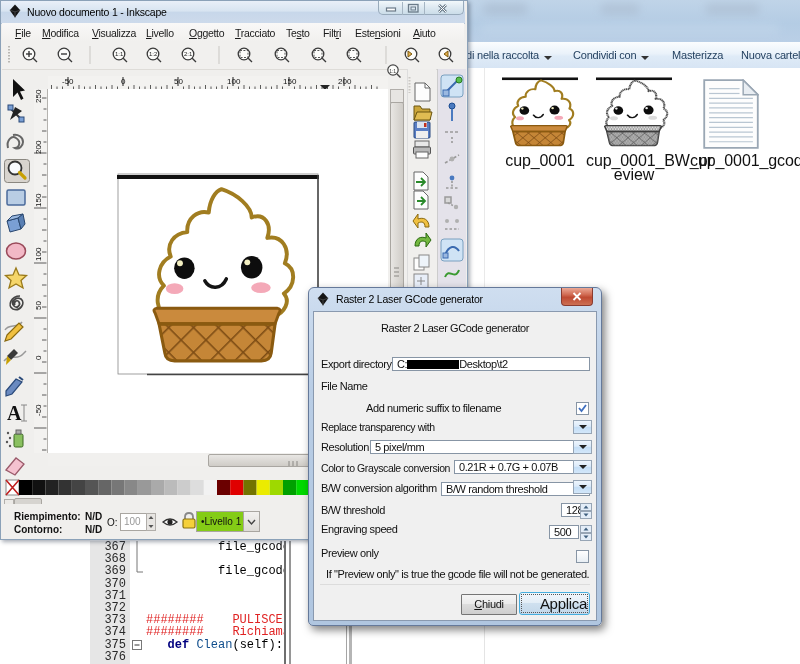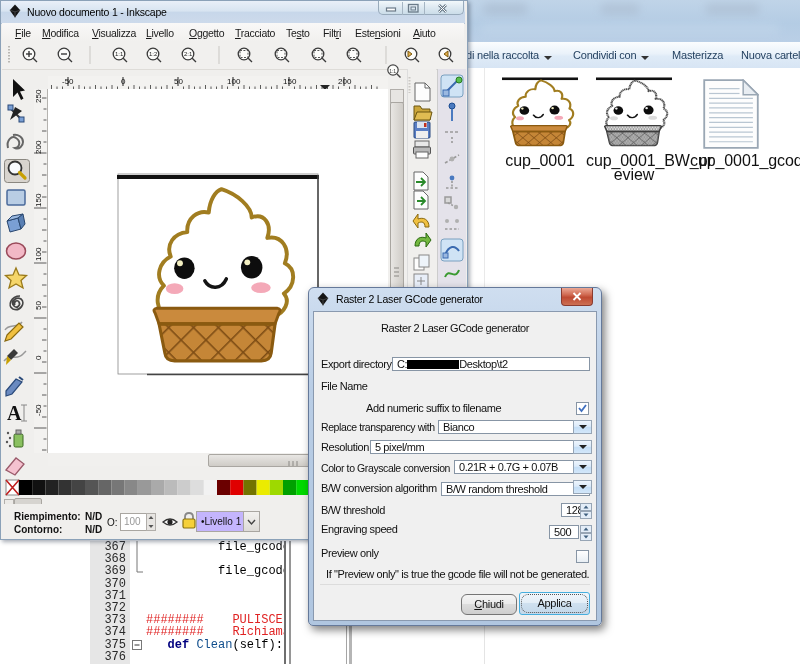--- a/index.html
+++ b/index.html
@@ -78,21 +78,21 @@
      box-shadow:3px 4px 9px rgba(0,0,0,.5);}
   #dlg-title{position:absolute;left:0;top:0;width:100%;height:23px;font-size:10.5px;letter-spacing:-0.2px;color:#000;}
   #dlg-client{position:absolute;left:4px;top:23px;width:282px;height:308px;background:#f0f0f0;
      border:1px solid #8999af;font-size:11px;letter-spacing:-0.4px;color:#111;}
   .fld{position:absolute;background:#fff;border:1px solid #8795a5;font-size:11px;letter-spacing:-0.4px;line-height:12px;padding-left:4px;color:#111;}
   .combo-btn{position:absolute;width:17px;border:1px solid #97a5b5;
      background:linear-gradient(#eef5fc,#dbeafa 45%,#c3ddf5 50%,#d3e7fa);}
   .combo-btn:after{content:"";position:absolute;left:4.5px;top:4px;border-left:4px solid transparent;
      border-right:4px solid transparent;border-top:4px solid #222;}
   .dlabel{position:absolute;white-space:nowrap;}
-  .btn{position:absolute;border:1px solid #757575;border-radius:6px;
+  .btn{position:absolute;border:1px solid #757575;border-radius:1px;
      background:linear-gradient(#f4f4f4,#ebebeb 45%,#dcdcdc 50%,#cecece);
      font-size:11px;letter-spacing:-0.3px;color:#111;text-align:center;}
 </style>
 </head>
 <body>
 <svg width="0" height="0" style="position:absolute">
 <defs>
 <pattern id="lat" patternUnits="userSpaceOnUse" width="18" height="18" patternTransform="rotate(45 0 0)">
   <rect width="18" height="18" fill="#c58637"></rect>
   <line x1="0" y1="0" x2="0" y2="18" stroke="#7d4c14" stroke-width="3.2"></line>
@@ -591,21 +591,21 @@
           <path d="M4,2 l2.5,3 h-5 Z M4,14 l2.5,-3 h-5 Z" fill="#555"></path>
         </svg></div>
     <svg class="abs" style="left:159px;top:10px;" width="18" height="16">
       <path d="M2,8 Q9,2 16,8 Q9,14 2,8 Z" fill="#fff" stroke="#333" stroke-width="1.3"></path>
       <circle cx="9" cy="8" r="2.6" fill="#222"></circle>
     </svg>
     <svg class="abs" style="left:179px;top:6px;" width="16" height="20">
       <path d="M4,10 L4,7 Q4,3 8,3 Q12,3 12,7 L12,10" fill="none" stroke="#888" stroke-width="1.8"></path>
       <rect x="2" y="9" width="12" height="9" rx="1.5" fill="#f5d03a" stroke="#8a7210" stroke-width="1.2"></rect>
     </svg>
-    <div class="abs" style="left:194px;top:7px;width:45px;height:19px;background:#c4b5fd;border:1px solid #a9a6a1;font-size:10px;line-height:19px;padding-left:4px;">•Livello 1</div>
+    <div class="abs" style="left:194px;top:7px;width:45px;height:19px;background:#84cc16;border:1px solid #a9a6a1;font-size:10px;line-height:19px;padding-left:4px;">•Livello 1</div>
     <div class="abs" style="left:241px;top:7px;width:15px;height:19px;background:linear-gradient(#f2f1ef,#dddbd7);border:1px solid #a9a6a1;"><svg width="15" height="19">
           <path d="M4,8 l3.5,4 3.5,-4" fill="none" stroke="#444" stroke-width="1.4"></path>
         </svg></div>
   </div>
   <div class="abs" id="cmdbar">
   <svg width="28" height="402">
     <g transform="translate(6,14)">
           <path d="M1,0 h10 l5,5 v13 h-15 z" fill="#fdfdfd" stroke="#666"></path>
           <path d="M11,0 v5 h5" fill="none" stroke="#666"></path>
         </g>
@@ -719,21 +719,20 @@
     <div class="dlabel" style="left:7px;top:46px;">Export directory</div>
     <div class="fld" style="left:78px;top:45px;width:192px;height:12px;">C:<span style="display:inline-block;width:52px;height:9px;background:#000;vertical-align:-1px;"></span>Desktop\t2</div>
     <div class="dlabel" style="left:7px;top:68px;">File Name</div>
     <div class="dlabel" style="left:7px;top:90px;margin-left:45px;">Add numeric suffix to filename</div>
     <div class="abs" style="left:262px;top:90px;width:11px;height:11px;background:#fff;border:1px solid #8795a5;">
       <svg width="11" height="11">
           <path d="M2,5 L4.5,8 L9,2" fill="none" stroke="#3f6fbf" stroke-width="1.8"></path>
         </svg>
     </div>
     <div class="dlabel" style="left:7px;top:109px;font-size:10.5px;">Replace transparency with</div>
-    <div class="fld" style="left:124px;top:108px;width:146px;height:12px;">Bianco</div>
     <div class="combo-btn" style="left:259px;top:108px;height:12px;"></div>
     <div class="dlabel" style="left:7px;top:129px;">Resolution</div>
     <div class="fld" style="left:56px;top:128px;width:214px;height:12px;">5 pixel/mm</div>
     <div class="combo-btn" style="left:259px;top:128px;height:12px;"></div>
     <div class="dlabel" style="left:7px;top:150px;font-size:10.5px;">Color to Grayscale conversion</div>
     <div class="fld" style="left:140px;top:148px;width:130px;height:12px;">0.21R + 0.7G + 0.07B</div>
     <div class="combo-btn" style="left:259px;top:148px;height:12px;"></div>
     <div class="dlabel" style="left:7px;top:170px;">B/W conversion algorithm</div>
     <div class="fld" style="left:127px;top:170px;width:143px;height:12px;">B/W random threshold</div>
     <div class="combo-btn" style="left:259px;top:168px;height:12px;"></div>
@@ -752,16 +751,16 @@
       <rect x="0.5" y="8.5" width="11" height="7" fill="#e3edf8" stroke="#97a5b5"></rect>
       <path d="M6,2.5 L8.5,5.5 L3.5,5.5 Z" fill="#40607f"></path>
       <path d="M6,13.5 L8.5,10.5 L3.5,10.5 Z" fill="#40607f"></path>
     </svg>
     <div class="dlabel" style="left:7px;top:235px;">Preview only</div>
     <div class="abs" style="left:262px;top:238px;width:11px;height:11px;background:linear-gradient(#fff,#e8eef4);border:1px solid #8795a5;"></div>
     <div class="dlabel" style="left:12px;top:256px;">If "Preview only" is true the gcode file will not be generated.</div>
     <div class="abs" style="left:6px;top:272px;width:270px;height:1px;background:#dcdcdc;"></div>
     <div class="btn" style="left:147px;top:282px;width:54px;height:19px;line-height:19px;"><u>C</u>hiudi</div>
     <div class="abs" style="left:205px;top:280px;width:69px;height:21px;border:1px solid #46aede;border-radius:3px;background:linear-gradient(#f1f6fb,#e4eef7 45%,#cfe0ef 50%,#c3d8ea);">
-      <div class="abs" style="left:1px;top:1px;width:65px;height:17px;border:1px dotted #555;border-radius:7px;font-size:11px;letter-spacing:-0.3px;text-align:center;line-height:17px;color:#111;">Applica</div>
+      <div class="abs" style="left:1px;top:1px;width:65px;height:17px;border:1px dotted #555;border-radius:0;font-size:15px;letter-spacing:-0.3px;text-align:right;line-height:17px;color:#111;">Applica</div>
     </div>
   </div>
 </div>
 
 </body></html>

